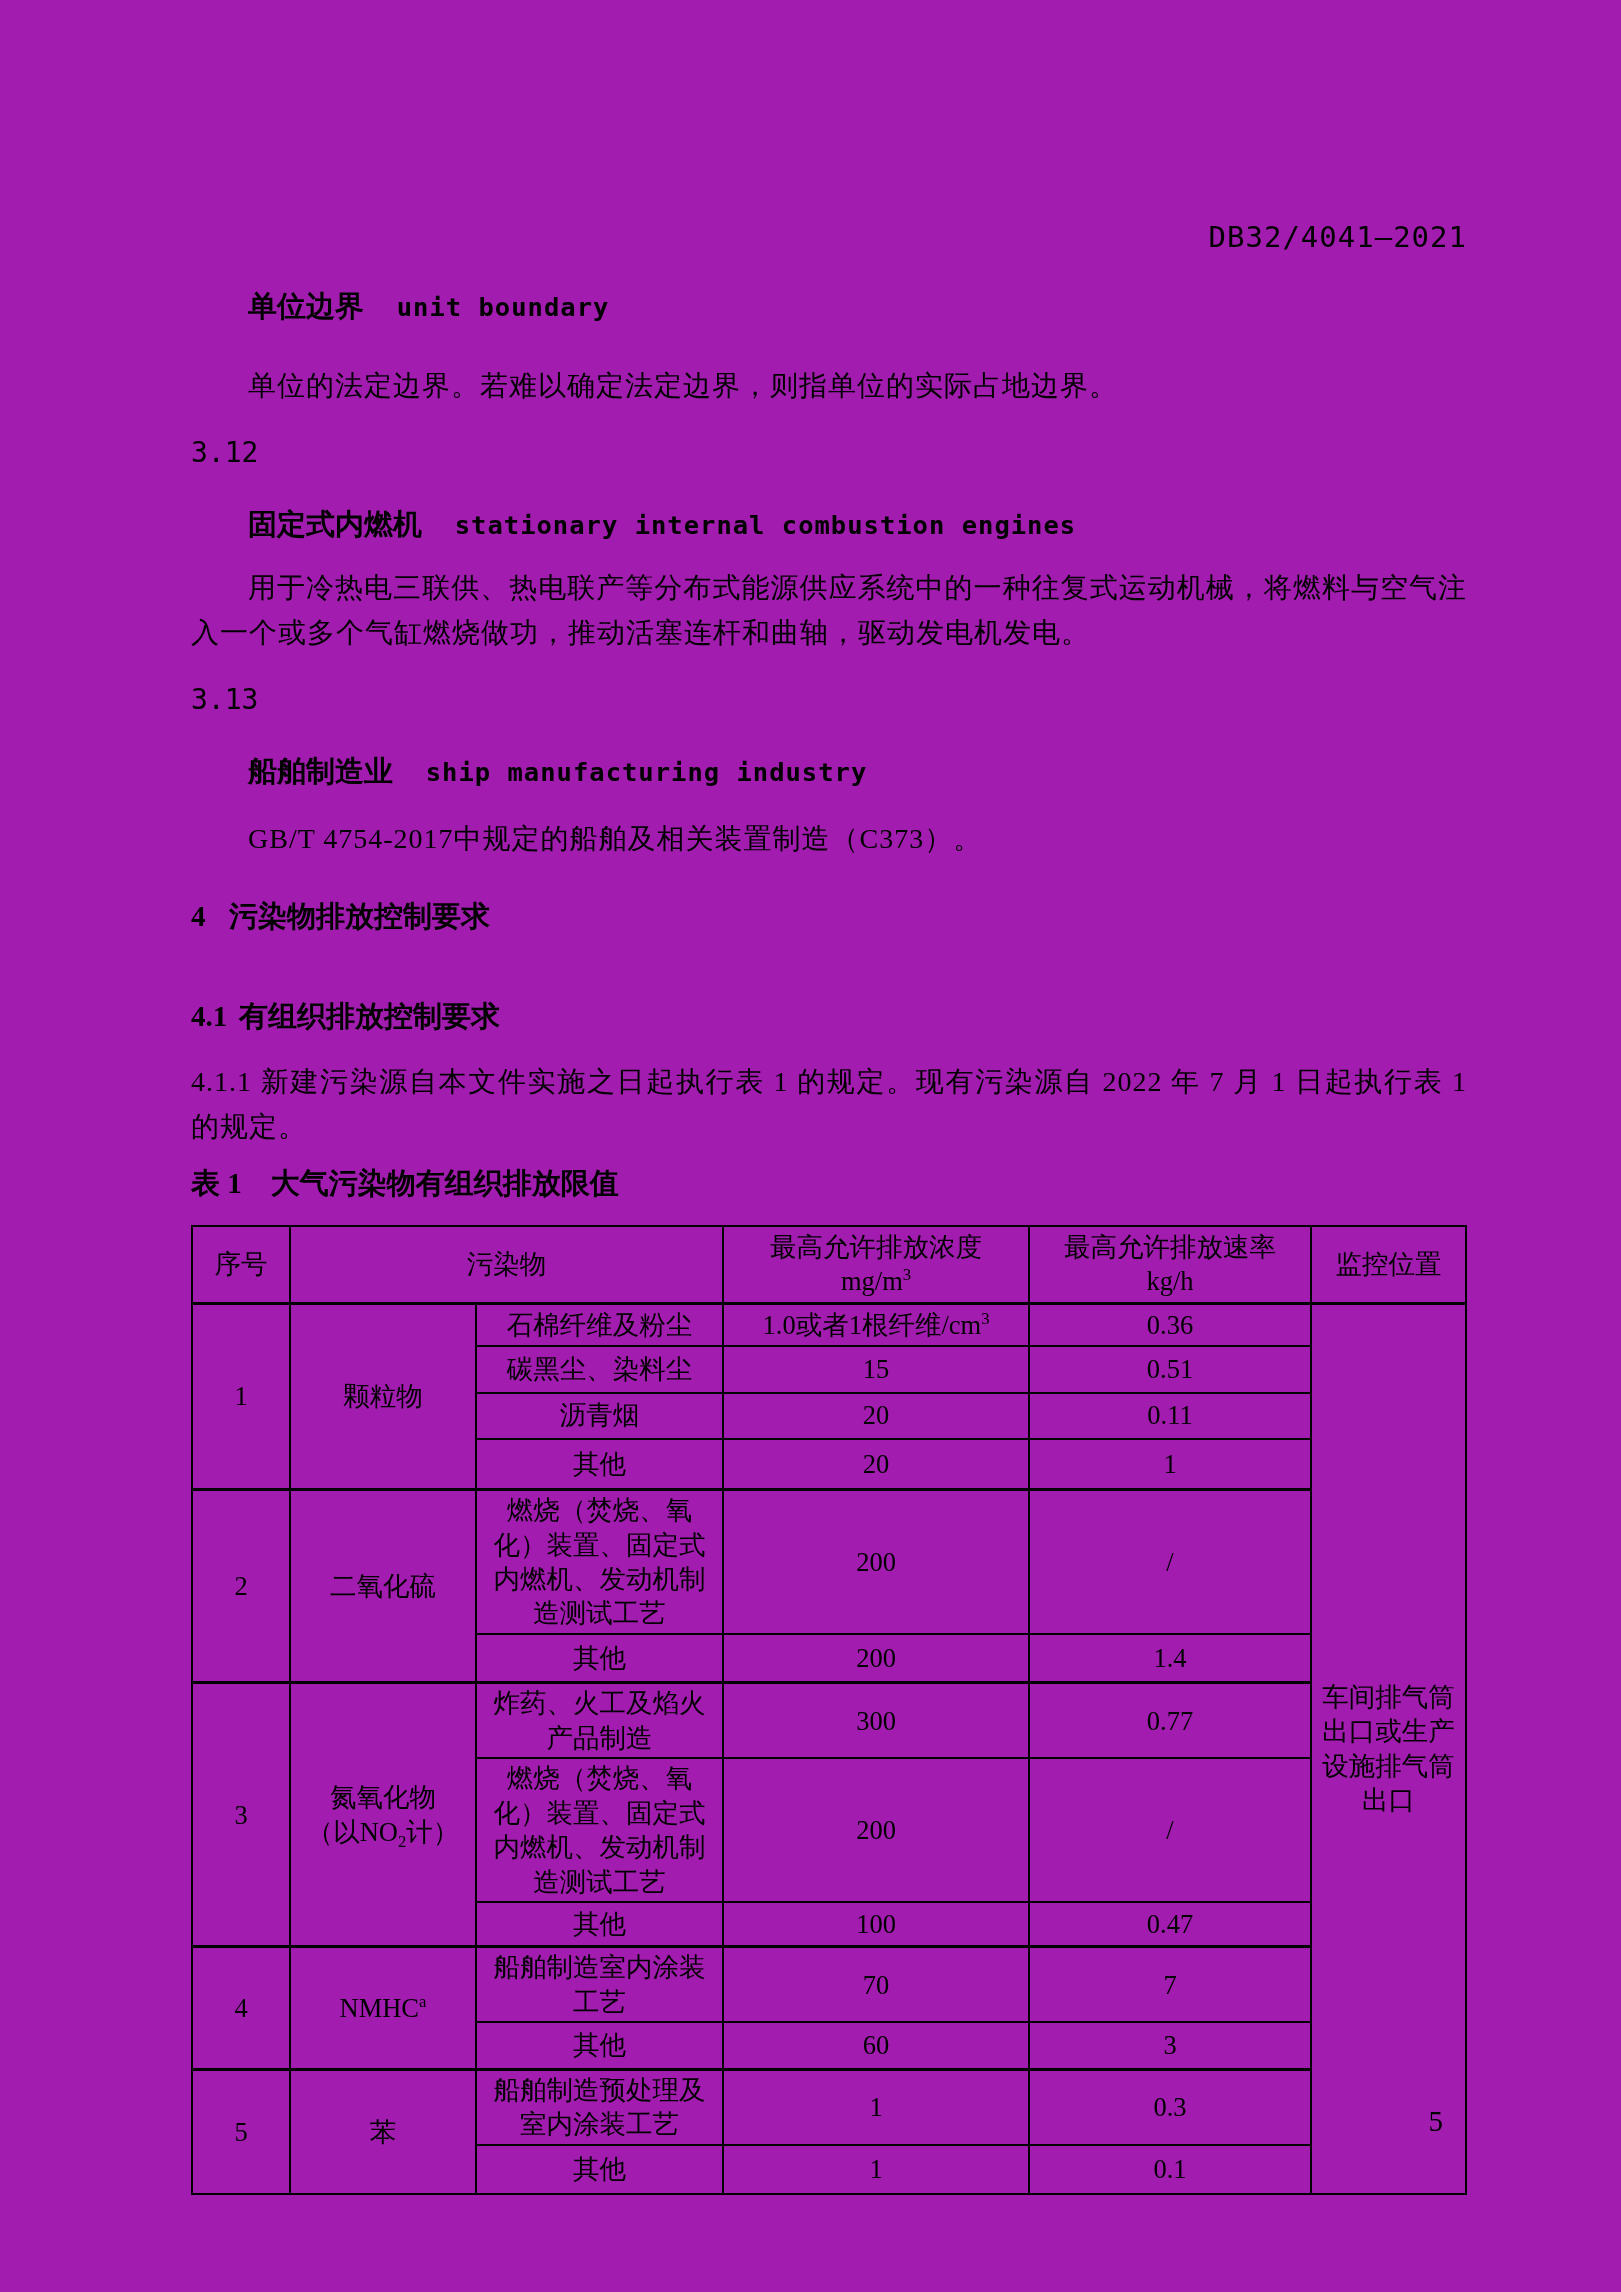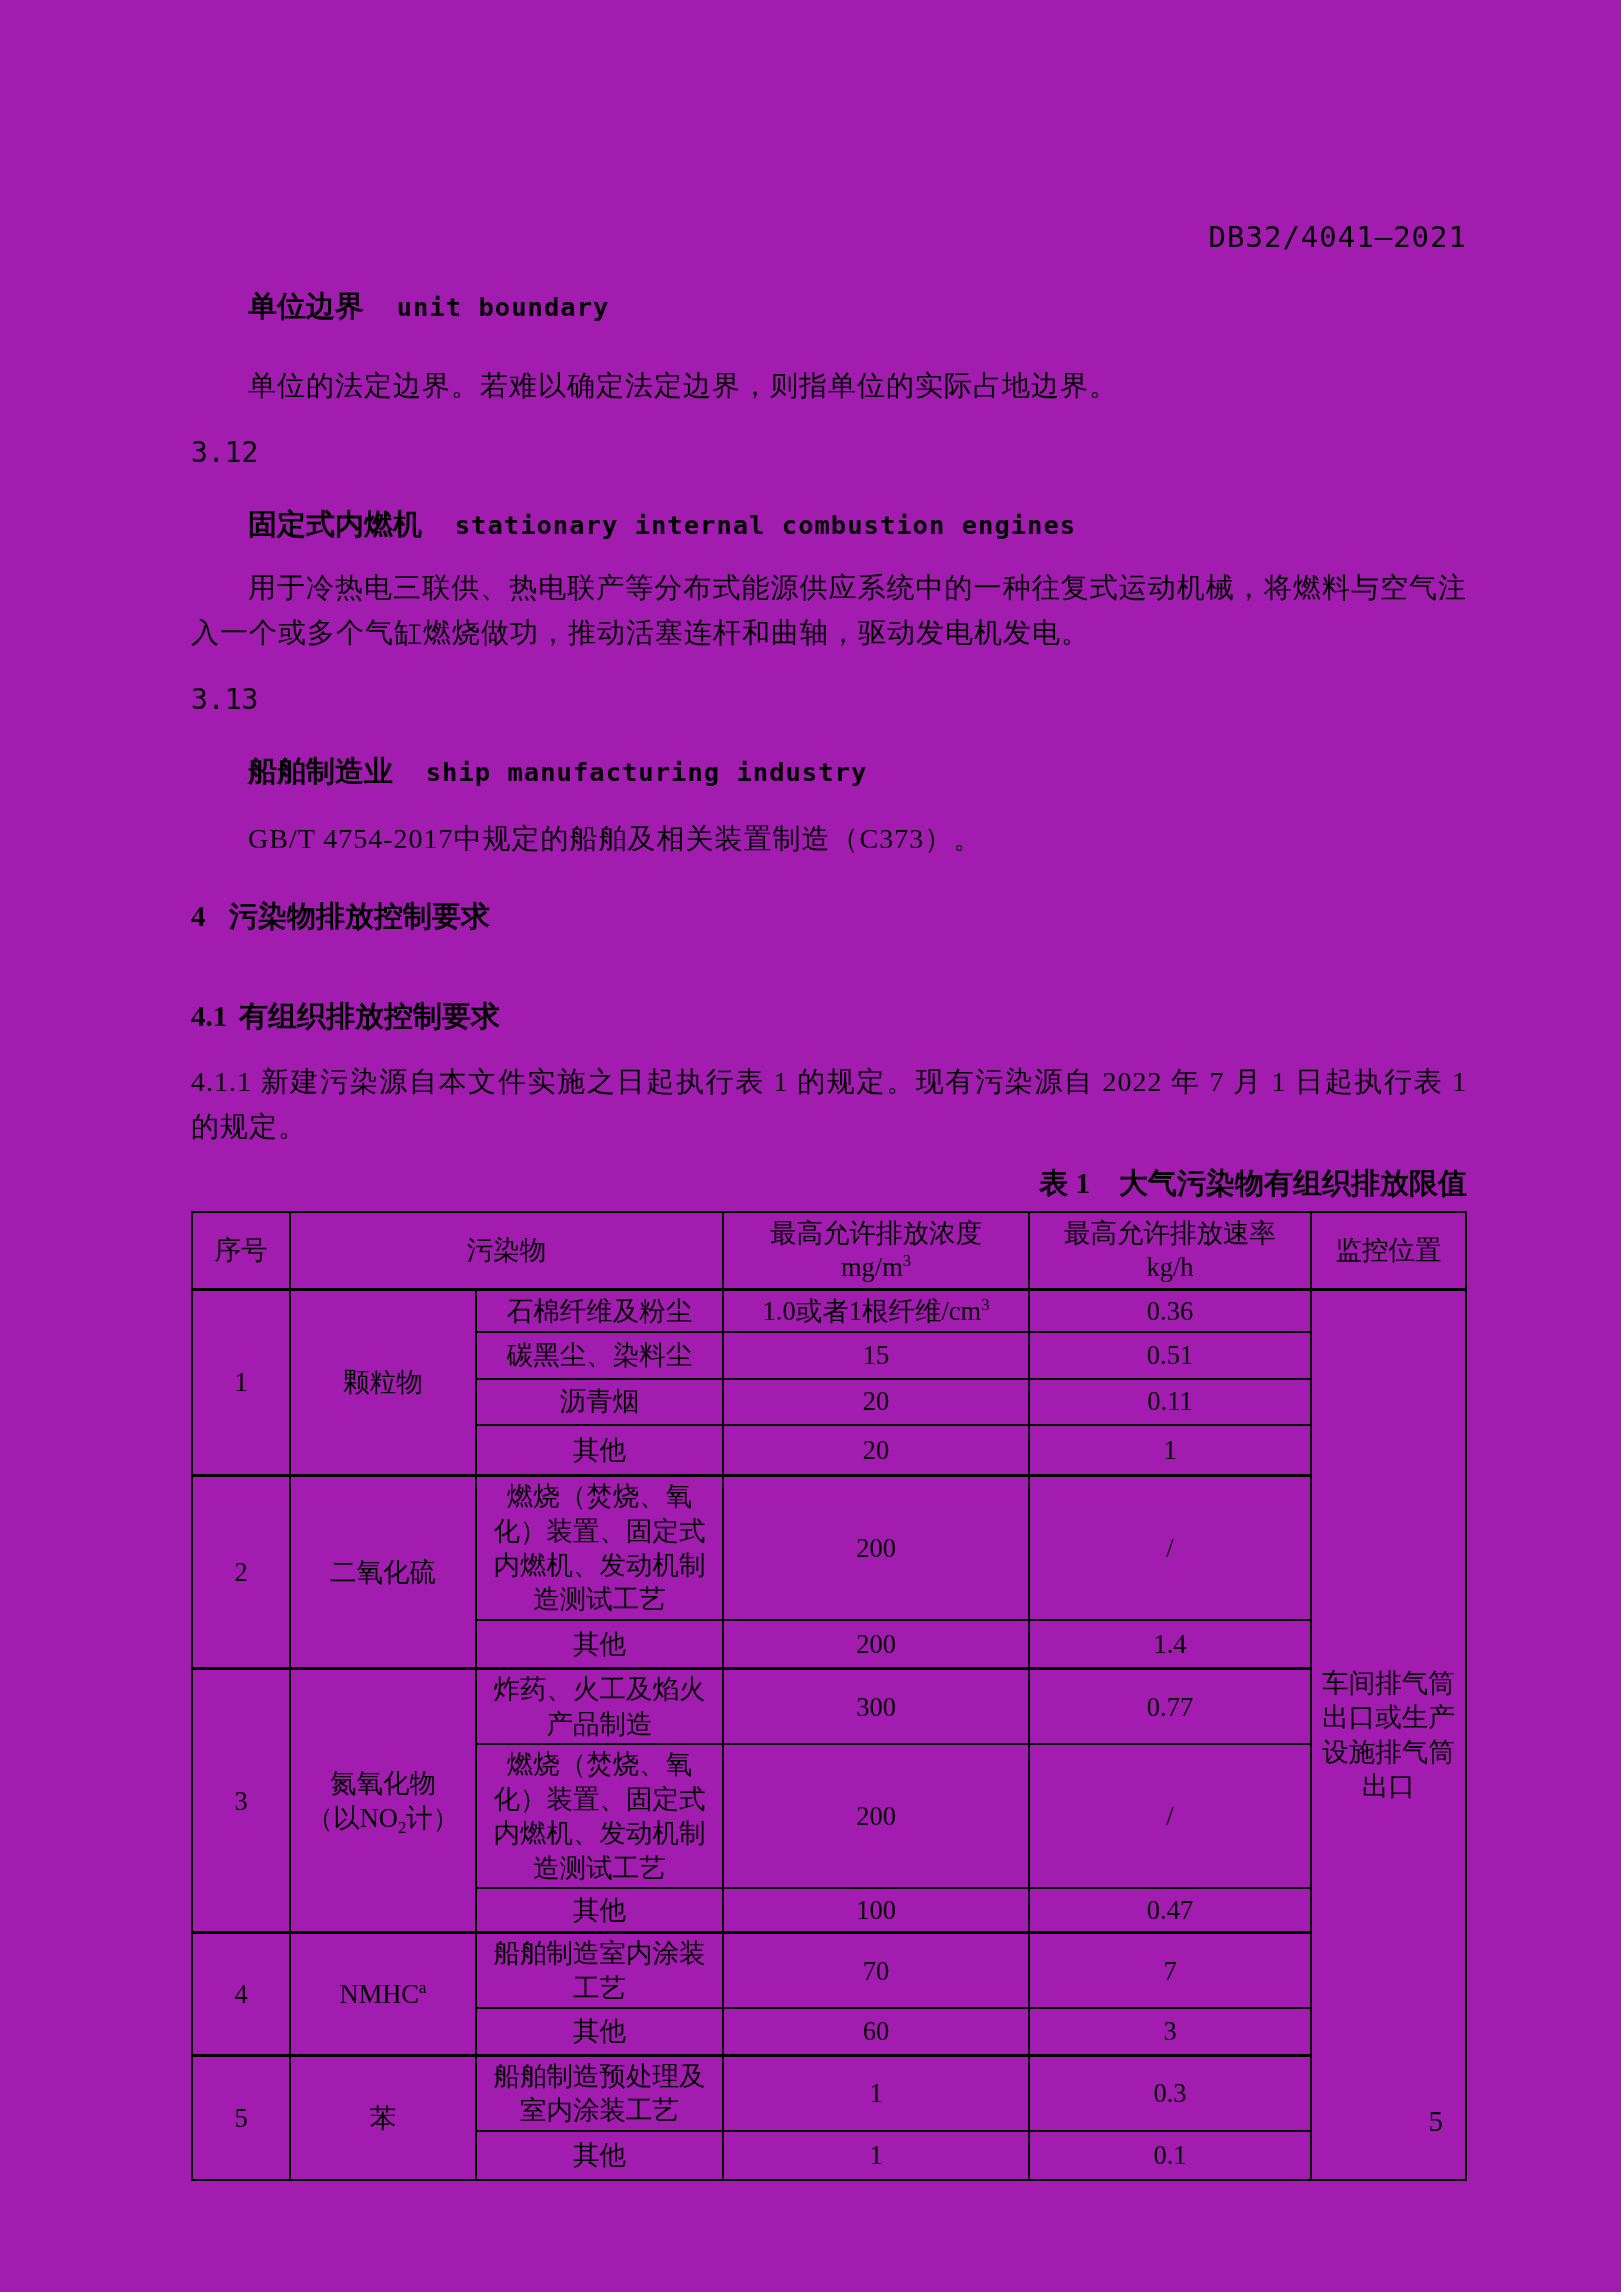--- a/index.html
+++ b/index.html
@@ -15,24 +15,24 @@
   p.def{margin:35px 0 0 0;font-size:28px;line-height:45px;text-indent:57px;text-align:justify;letter-spacing:1px;}
   p.def.tight{margin-top:19.6px;}
   p.def.after{margin-top:23.5px;}
   .clause{margin-top:21.6px;font-size:28px;line-height:45px;}
   .clause.c2{margin-top:21.6px;}
   .sec-heading{margin-top:35px;font-size:29px;line-height:41px;font-weight:bold;}
   .sec-heading.sub{margin-top:59px;}
   .sec-heading .num{margin-right:23.5px;}
   .sec-heading.sub .num{margin-right:11.8px;}
   p.body411{margin:21.6px 0 0 0;font-size:28px;line-height:45px;text-align:justify;letter-spacing:1px;}
-  .table-title{margin-top:13.7px;text-align:right;font-size:29px;line-height:41px;font-weight:bold;}
+  .table-title{margin-top:13.7px;text-align:left;font-size:29px;line-height:41px;font-weight:bold;}
   .table-title .lbl{margin-right:29px;}
 
-  table.limits{border-collapse:collapse;margin-top:7px;width:1274px;table-layout:fixed;padding-left:44px;}
+  table.limits{border-collapse:collapse;margin-top:21px;width:1274px;table-layout:fixed;padding-left:44px;}
   table.limits th,table.limits td{
     border:solid #000;border-width:2.9px 2px;text-align:center;vertical-align:middle;
     font-size:26.5px;line-height:1.3;font-weight:normal;padding:2px 3.9px;box-sizing:border-box;
     font-family:"Liberation Serif","DejaVu Serif",serif;
   }
   table.limits{border:2.9px solid #000;}
   tr.gs td{border-top-width:3.9px;border-radius:14px;}
   thead tr th{border-bottom-width:3.9px;}
   td.num,th.num{font-family:"DejaVu Sans Mono",monospace;}
   .cell-monitor{line-height:1.6;}

